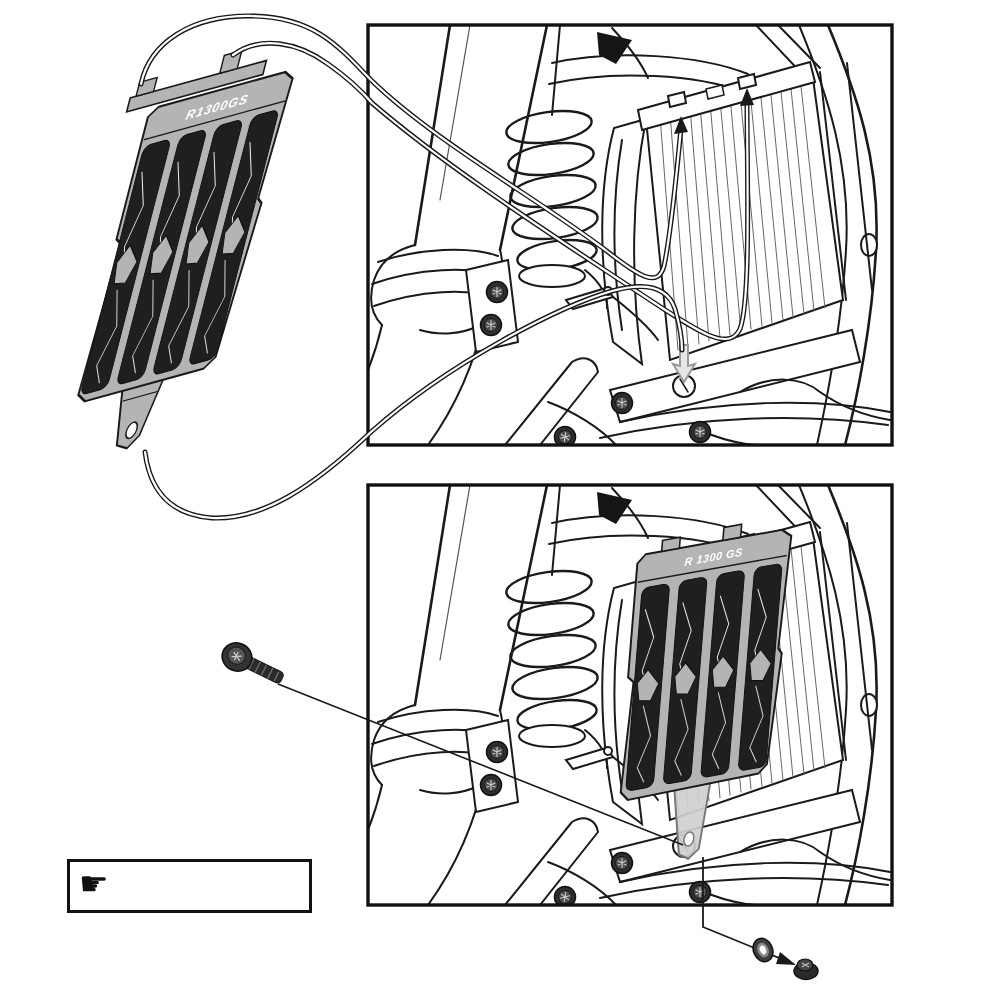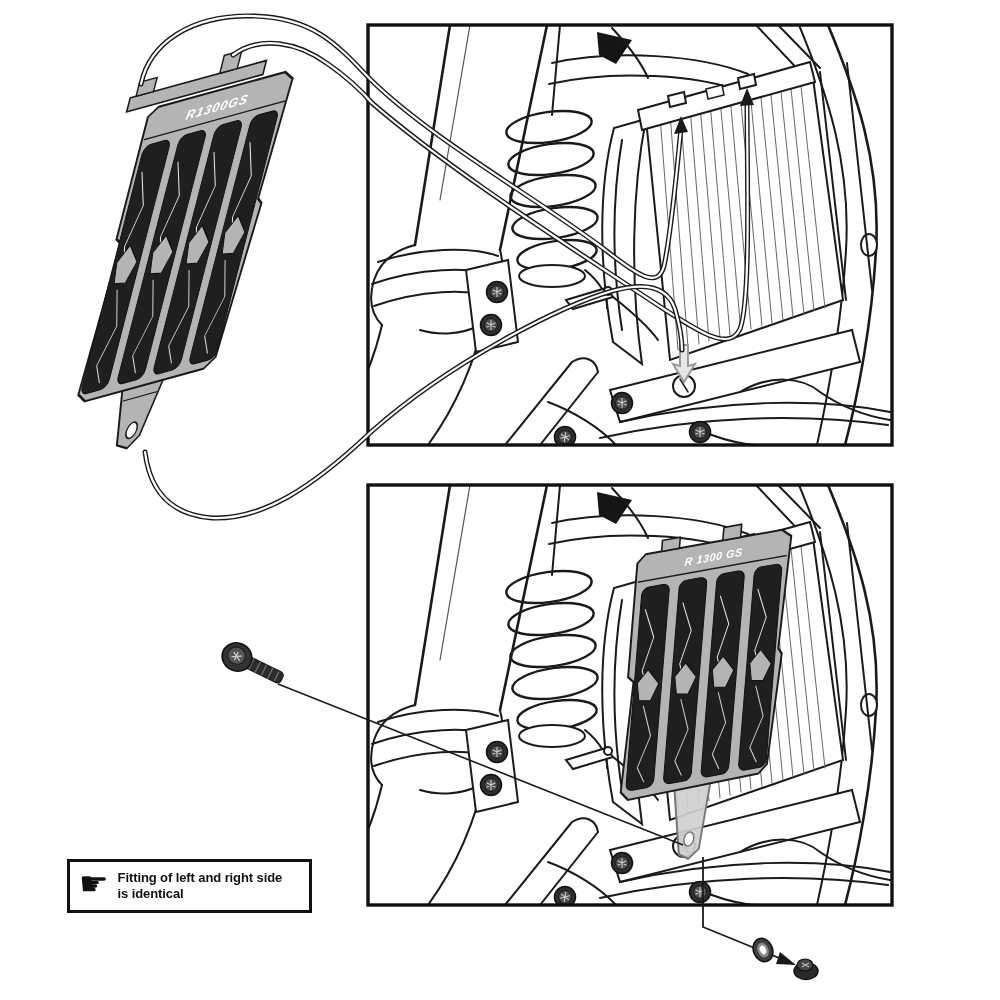--- a/index.html
+++ b/index.html
@@ -206,18 +206,14 @@
     <g transform="translate(806,968)">
       <ellipse cx="0" cy="3" rx="12" ry="8.5" fill="#2a2a2a" stroke="#111" stroke-width="1.5"></ellipse>
       <ellipse cx="-1" cy="-3" rx="8" ry="6" fill="#454545" stroke="#111" stroke-width="1.2"></ellipse>
       <path d="M-4,-5 L3,-1 M-4,-1 L3,-5" stroke="#bdbdbd" stroke-width="1.1"></path>
     </g>
   </g>
 </svg>
 
 <div class="note">
   <span class="hand">☛</span>
-  <span class="txt">
-    <span>Fitting of left and right side</span>
-    <span>is identical</span>
-  </span>
 </div>
 </div>
 
 </body></html>

